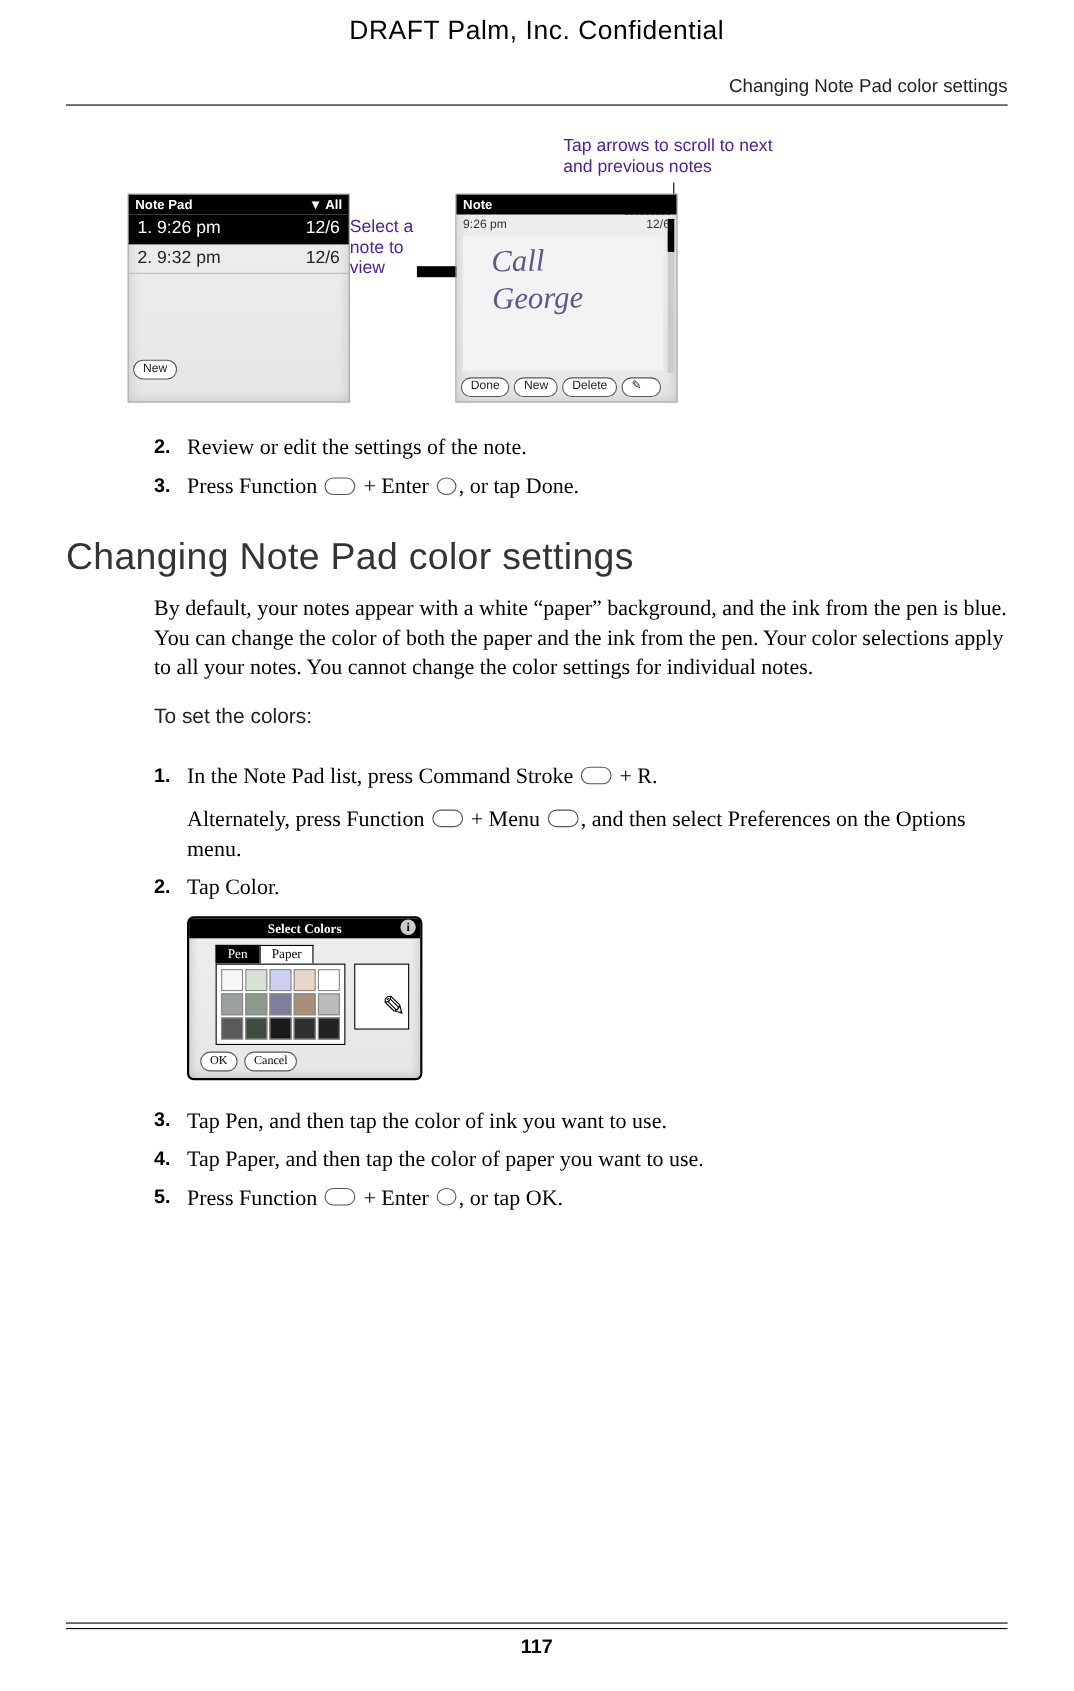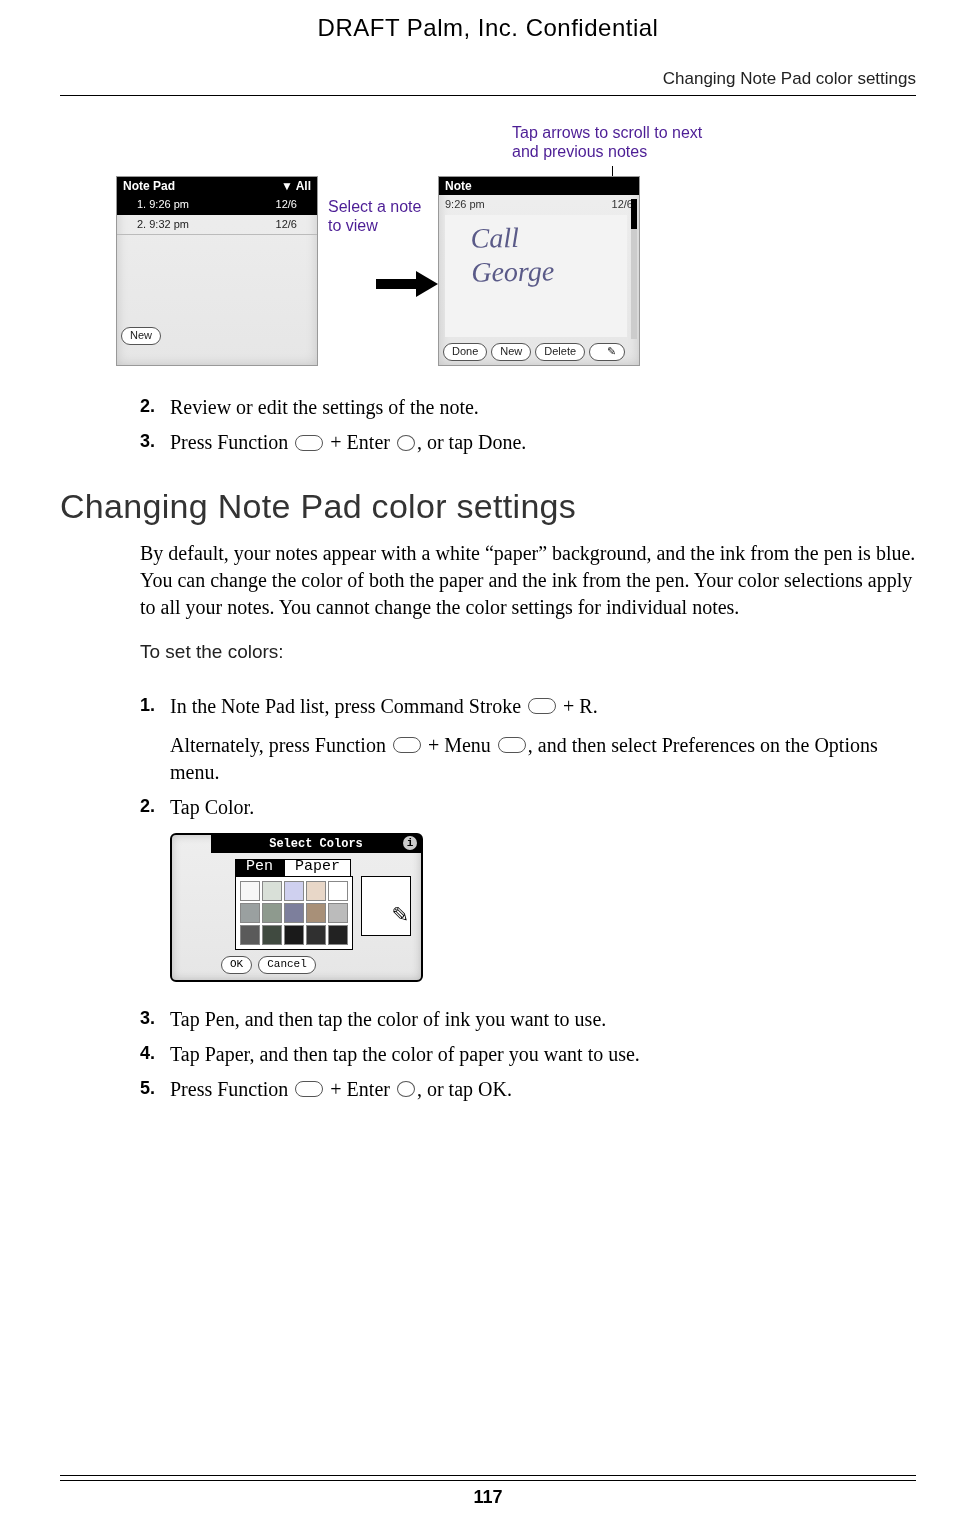--- a/index.html
+++ b/index.html
@@ -65,42 +65,42 @@
     display: flex;
     align-items: center;
     padding: 0 6px;
     justify-content: space-between;
     font-weight: bold;
     font-size: 12px;
   }
   .screen .row {
     display: flex;
     justify-content: space-between;
-    padding: 2px 20px;
+    padding: 2px 8px;
     border-bottom: 1px solid #bbb;
-    font-size: 11px;
+    font-size: 16px;
   }
   .screen .row.sel { background:#000;color:#fff;border-bottom:1px solid #000;}
   .pill-btn {
     position: absolute;
     bottom: 20px;
     left: 4px;
     background:#fff;
     border:1px solid #555;
     border-radius:10px;
     font-size:11px;
     padding:0 8px;
     height:16px;
     line-height:14px;
   }
   .figure-gap {
-    width: 120px;
+    width: 96px;
     display: flex;
-    flex-direction: column;
-    align-items: flex-end;
+    flex-direction: row;
+    align-items: flex-start;
     justify-content: center;
     padding-top: 30px;
     font-family: "Helvetica Neue", Arial, sans-serif;
     font-size: 15px;
     color:#333;
   }
   .arrow-right {
     margin-top: 28px;
     width: 62px;
     height: 26px;
@@ -172,21 +172,21 @@
     color:#000;
     font-size:12px;
     border-bottom:1px dashed #000;
   }
   .note-view .bottom-btns{
     position:absolute;
     bottom:4px;left:4px;
     display:flex;
     gap:4px;
   }
-  .note-view .bottom-btns .pill-btn{ position:static;text-align:right;}
+  .note-view .bottom-btns .pill-btn{ position:static;}
   .note-view .scroll {
     position:absolute;
     right:2px; top:22px; bottom:26px;
     width:6px;
     background:#ccc;
   }
   .note-view .scroll::before{
     content:"";position:absolute;top:0;left:0;width:100%;height:30px;background:#000;
   }
   .steps {
@@ -245,26 +245,25 @@
     color:#222;
     font-stretch: condensed;
   }
   .color-dialog {
     margin-left: 110px;
     margin-top: 12px;
     width: 210px;
     border:2px solid #000;
     border-radius:6px;
     background:linear-gradient(#eee,#e6e6e6);
-    font-family: Liberation Mono, monospace;
+    font-family: Liberation Serif, serif;
     font-size:12px;
     box-shadow: inset 0 0 10px rgba(0,0,0,.2);
     position:relative;
     padding-bottom:6px;
-    padding-left:39px;
   }
   .color-dialog .dlg-title{
     background:#000;color:#fff;
     text-align:center;
     font-weight:bold;
     height:18px;line-height:18px;
     position:relative;
   }
   .color-dialog .dlg-title .info{
     position:absolute;right:4px;top:1px;
@@ -274,21 +273,21 @@
   }
   .color-dialog .tabs{
     display:flex;gap:0;margin:6px 0 0 24px;
   }
   .color-dialog .tab{
     border:1px solid #000;
     border-bottom:none;
     padding:0 10px;
     height:16px;line-height:14px;
     background:#fff;
-    font-size:15px;
+    font-size:12px;
   }
   .color-dialog .tab.active{ background:#000;color:#fff;}
   .color-dialog .palette{
     margin:0 10px 0 24px;
     display:flex;
     align-items:flex-start;
     gap:8px;
   }
   .swatches{
     display:grid;

